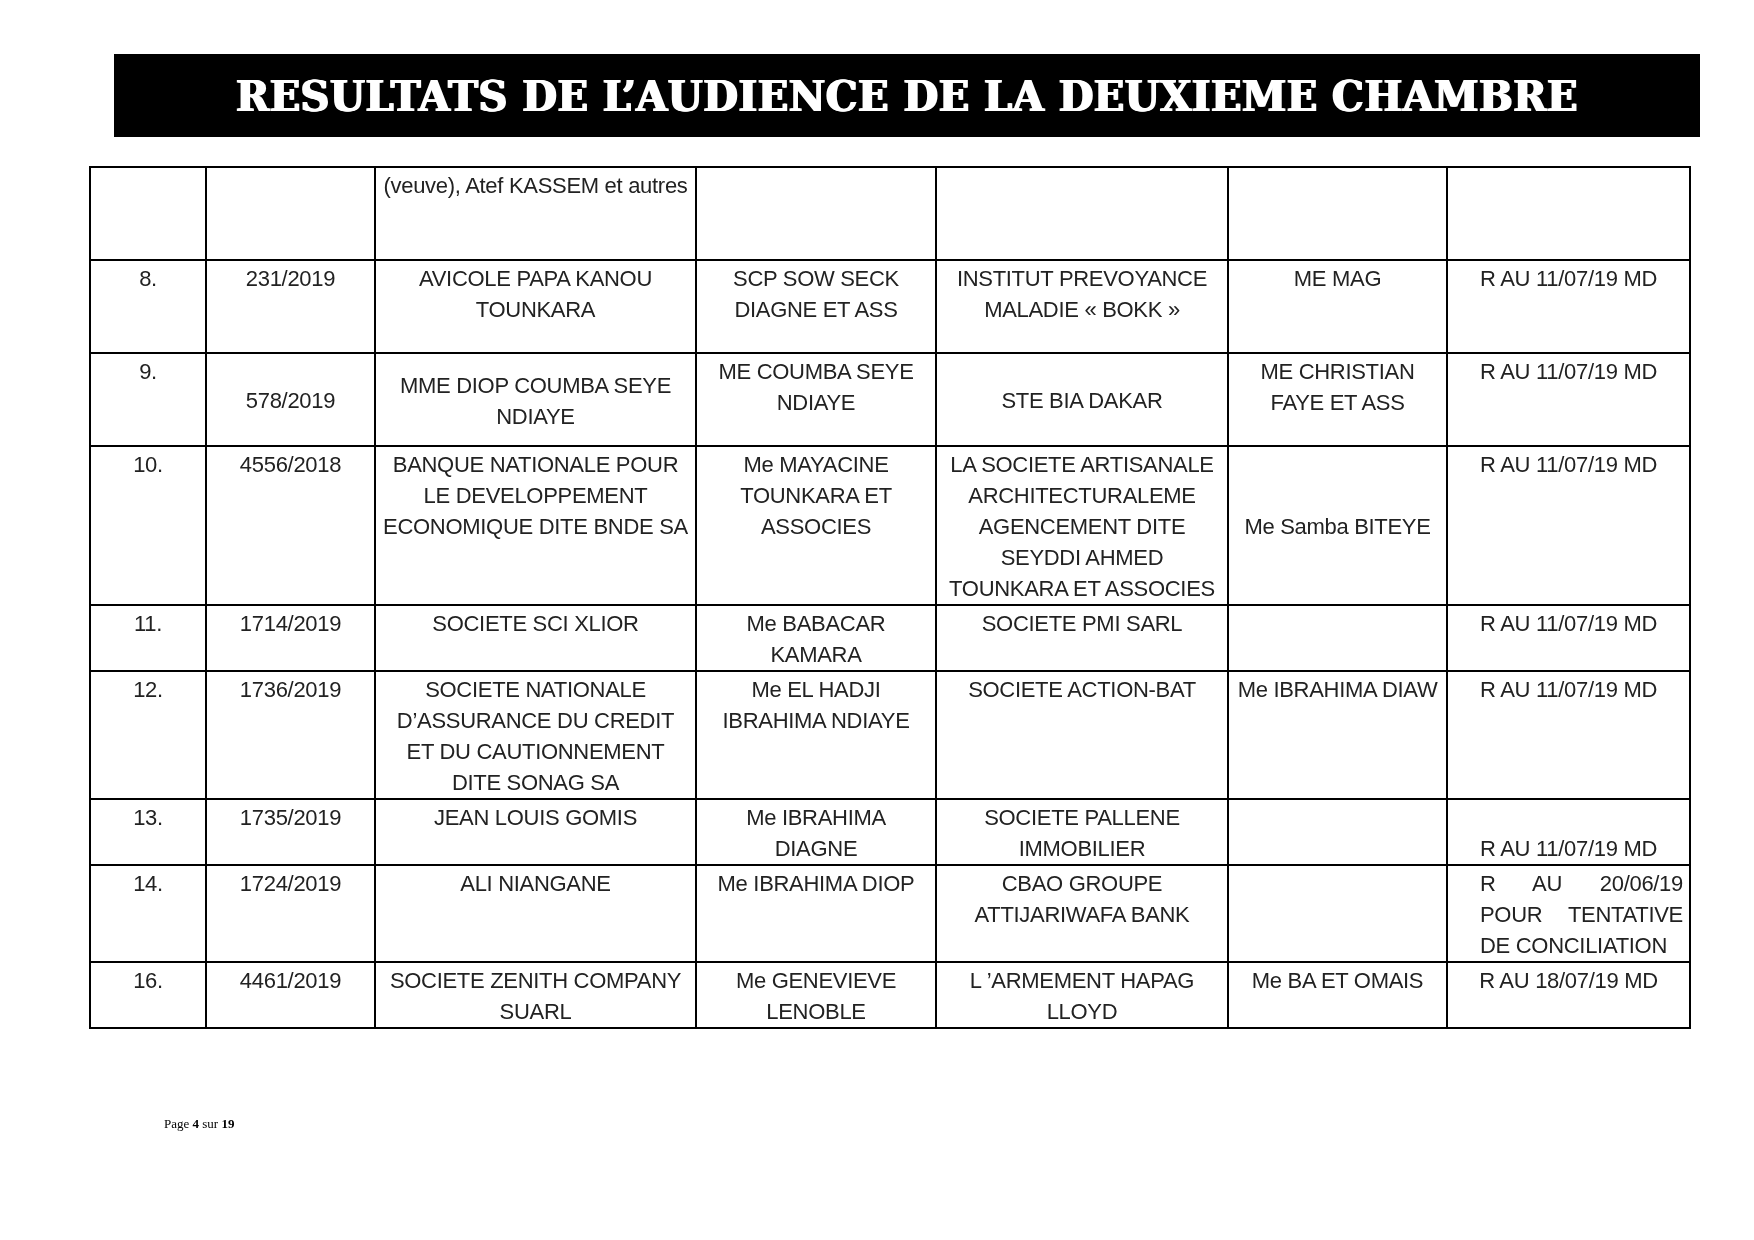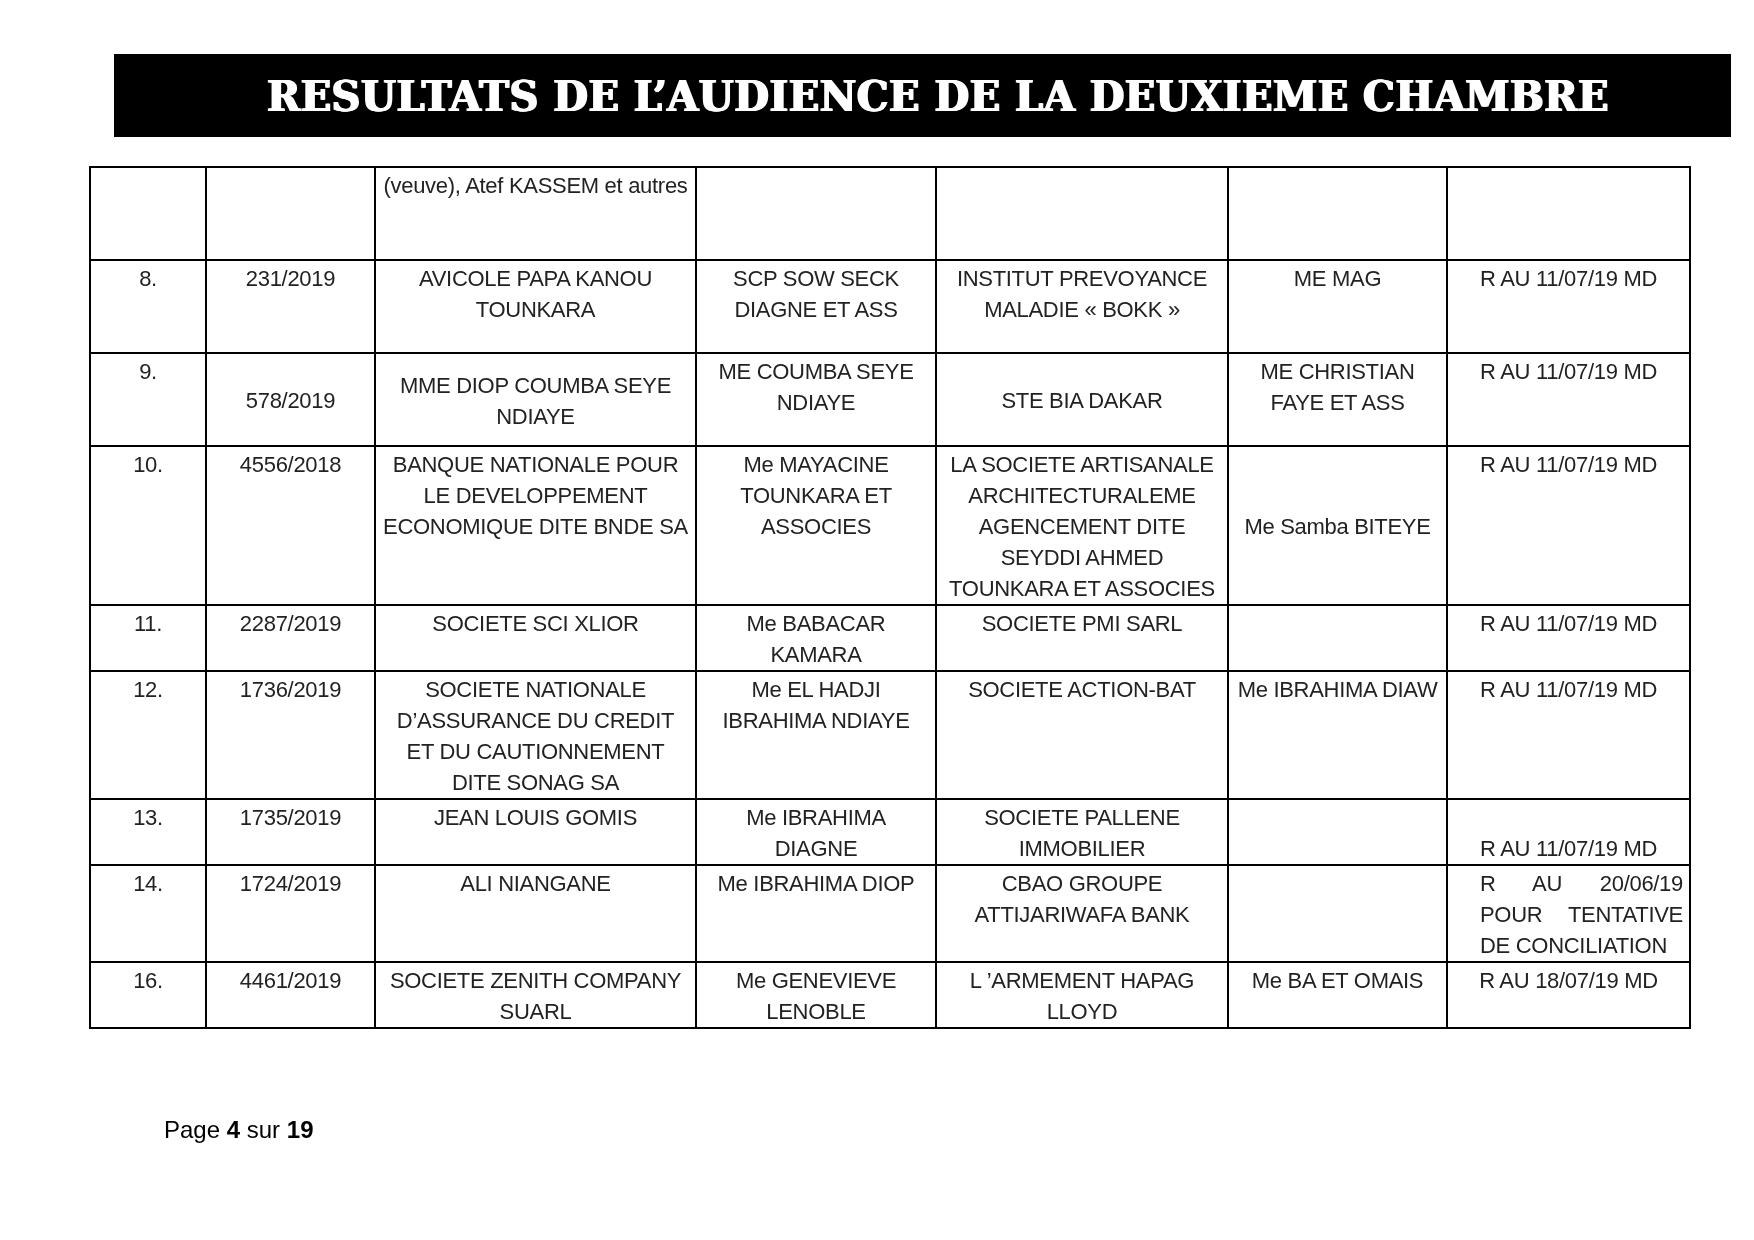--- a/index.html
+++ b/index.html
@@ -1,27 +1,27 @@
 <!DOCTYPE html>
 <html><head>
 <meta charset="utf-8">
 <style>
   html, body { margin:0; padding:0; background:#ffffff; }
   body { width:1754px; height:1240px; position:relative; overflow:hidden; font-family:"Liberation Sans", sans-serif; color:#000; }
-  .title-bar { position:absolute; left:114px; top:54px; width:1586px; height:83px; background:#000; display:flex; align-items:center; justify-content:center;padding-left:31px; }
+  .title-bar { position:absolute; left:114px; top:54px; width:1586px; height:83px; background:#000; display:flex; align-items:center; justify-content:center; }
   .title-text { color:#fff; font-family:"DejaVu Serif", serif; font-weight:900; font-size:40px; letter-spacing:0.5px; transform:scaleY(1.05); text-shadow:1px 0 0 #fff, -1px 0 0 #fff; }
   table.results { position:absolute; left:89px; top:166px; border-collapse:collapse; table-layout:fixed; width:1600px; }
   table.results td { border:2px solid #000; vertical-align:top; font-size:22px; line-height:31px; font-family:"Liberation Sans", sans-serif; font-weight:normal; color:#222; padding:2px 6px 0 6px; text-align:center; letter-spacing:-0.3px; }
   td.num { vertical-align:middle; text-align:right; padding-right:14px; font-family:"Liberation Sans", sans-serif; font-size:23px; color:#000; }
   td.left { text-align:left;margin-top:42px; }
   td.decision { text-align:left; color:#000; font-family:"DejaVu Sans", sans-serif; font-size:21px; letter-spacing:-0.8px; padding-left:10px; }
   td.decision.bottom { vertical-align:bottom; }
   td.decision.justify { text-align:justify; text-align-last:left;padding-left:32px; }
   .mid { vertical-align:middle !important; }
-  .footer { position:absolute; left:164px; top:1116px; font-size:24px; font-family:Liberation Sans, sans-serif; }
+  .footer { position:absolute; left:164px; top:1116px; font-size:13px; font-family:Liberation Serif, serif; }
   .footer b { font-weight:bold; }
 </style>
 </head>
 <body>
 
 <div class="title-bar">
   <span class="title-text">RESULTATS DE L’AUDIENCE DE LA DEUXIEME CHAMBRE</span>
 </div>
 
 <table class="results">
@@ -71,21 +71,21 @@
       <td>4556/2018</td>
       <td>BANQUE NATIONALE POUR LE DEVELOPPEMENT ECONOMIQUE DITE BNDE SA</td>
       <td class="left">Me MAYACINE TOUNKARA ET ASSOCIES</td>
       <td>LA SOCIETE ARTISANALE ARCHITECTURALEME AGENCEMENT DITE SEYDDI AHMED TOUNKARA ET ASSOCIES</td>
       <td class="mid">Me Samba BITEYE</td>
       <td class="decision">R AU 11/07/19 MD</td>
     </tr>
 
     <tr style="height:62px">
       <td class="num">11.</td>
-      <td>2287/2019</td>
+      <td>1714/2019</td>
       <td>SOCIETE SCI XLIOR</td>
       <td>Me BABACAR KAMARA</td>
       <td>SOCIETE PMI SARL</td>
       <td></td>
       <td class="decision">R AU 11/07/19 MD</td>
     </tr>
 
     <tr style="height:124px">
       <td class="num">12.</td>
       <td>1736/2019</td>

